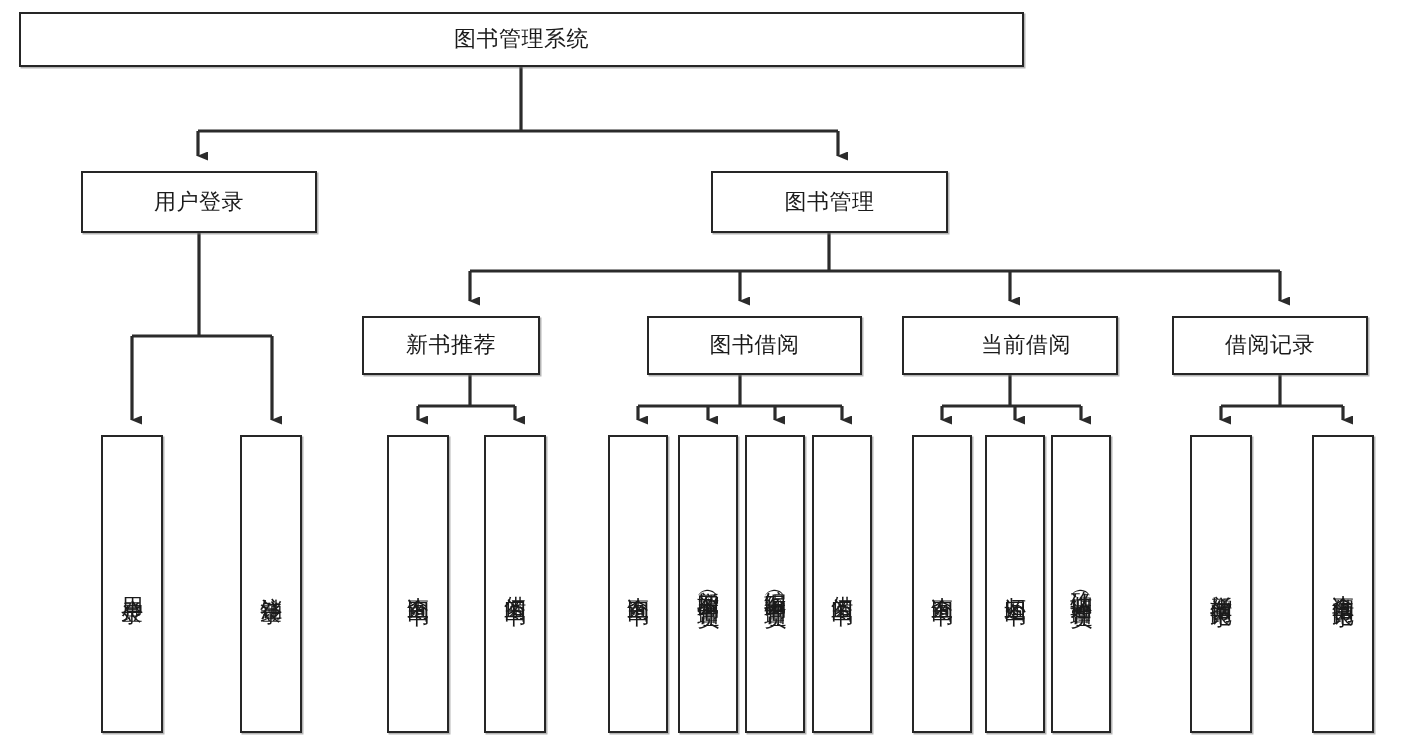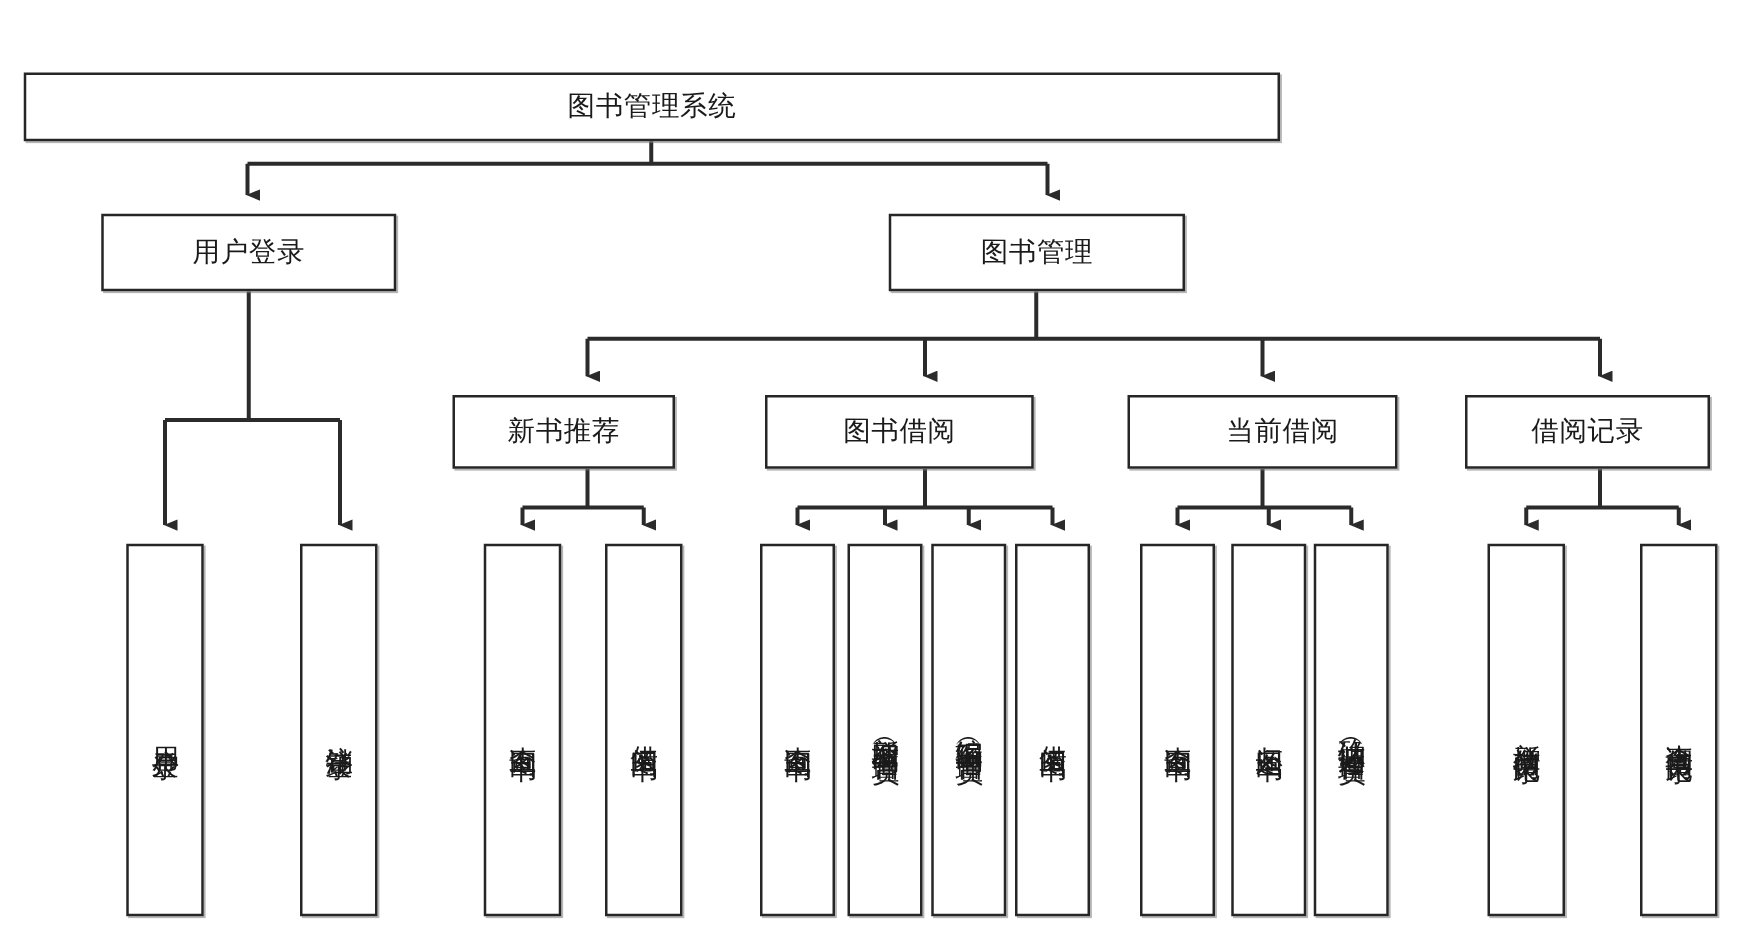--- a/index.html
+++ b/index.html
@@ -109,35 +109,35 @@
       <path d="M1015,406 L1015,420" marker-end="url(#arrowhead)"></path>
       <path d="M1081,406 L1081,420" marker-end="url(#arrowhead)"></path>
 
       <path d="M1280,375 L1280,406"></path>
       <path d="M1221,406 L1343,406"></path>
       <path d="M1221,406 L1221,420" marker-end="url(#arrowhead)"></path>
       <path d="M1343,406 L1343,420" marker-end="url(#arrowhead)"></path>
     </g>
   </svg>
 
-  <div class="node-box horizontal" style="left: 19px; top: 12px; width: 1005px; height: 55px; border-color: rgb(38, 38, 38); background: rgb(255, 255, 255); margin-top: 46px;">
+  <div class="node-box horizontal" style="left: 19px; top: 12px; width: 1005px; height: 55px; border-color: rgb(38, 38, 38); background: rgb(255, 255, 255);">
     <span class="node-label" style="color: rgb(26, 26, 26);">图书管理系统</span>
   </div>
 
   <div class="node-box horizontal" style="left: 81px; top: 171px; width: 236px; height: 62px; border-color: rgb(38, 38, 38); background: rgb(255, 255, 255);">
     <span class="node-label" style="color: rgb(26, 26, 26);">用户登录</span>
   </div>
   <div class="node-box horizontal" style="left: 711px; top: 171px; width: 237px; height: 62px; border-color: rgb(38, 38, 38); background: rgb(255, 255, 255);">
     <span class="node-label" style="color: rgb(26, 26, 26); text-align: center;">图书管理</span>
   </div>
 
   <div class="node-box horizontal" style="left: 362px; top: 316px; width: 178px; height: 59px; border-color: rgb(38, 38, 38); background: rgb(255, 255, 255);">
     <span class="node-label" style="color: rgb(26, 26, 26);">新书推荐</span>
   </div>
-  <div class="node-box horizontal" style="left: 612px; top: 316px; width: 215px; height: 59px; border-color: rgb(38, 38, 38); background: rgb(255, 255, 255);">
+  <div class="node-box horizontal" style="left: 647px; top: 316px; width: 215px; height: 59px; border-color: rgb(38, 38, 38); background: rgb(255, 255, 255);">
     <span class="node-label" style="color: rgb(26, 26, 26);">图书借阅</span>
   </div>
   <div class="node-box horizontal" style="left: 902px; top: 316px; width: 216px; height: 59px; border-color: rgb(38, 38, 38); background: rgb(255, 255, 255); padding-left: 32px;">
     <span class="node-label" style="color: rgb(26, 26, 26);">当前借阅</span>
   </div>
   <div class="node-box horizontal" style="left: 1172px; top: 316px; width: 196px; height: 59px; border-color: rgb(38, 38, 38); background: rgb(255, 255, 255);">
     <span class="node-label" style="color: rgb(26, 26, 26);">借阅记录</span>
   </div>
 
   <div class="node-box vertical" style="left: 101px; top: 435px; width: 62px; height: 298px; border-color: rgb(38, 38, 38); background: rgb(255, 255, 255);">

